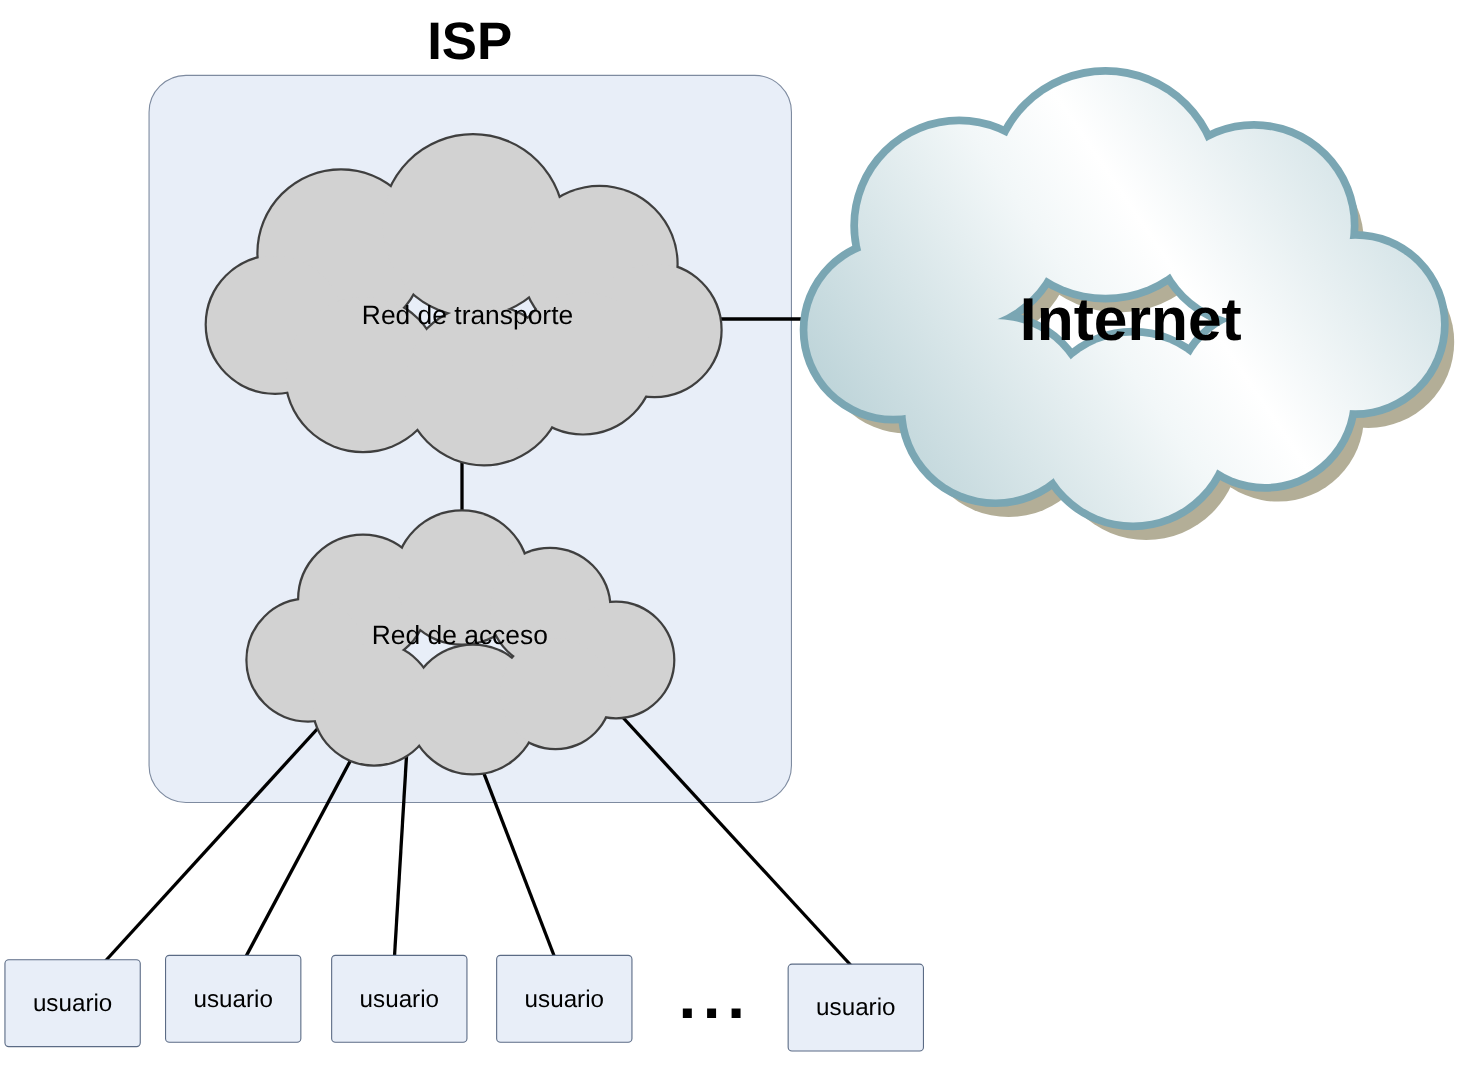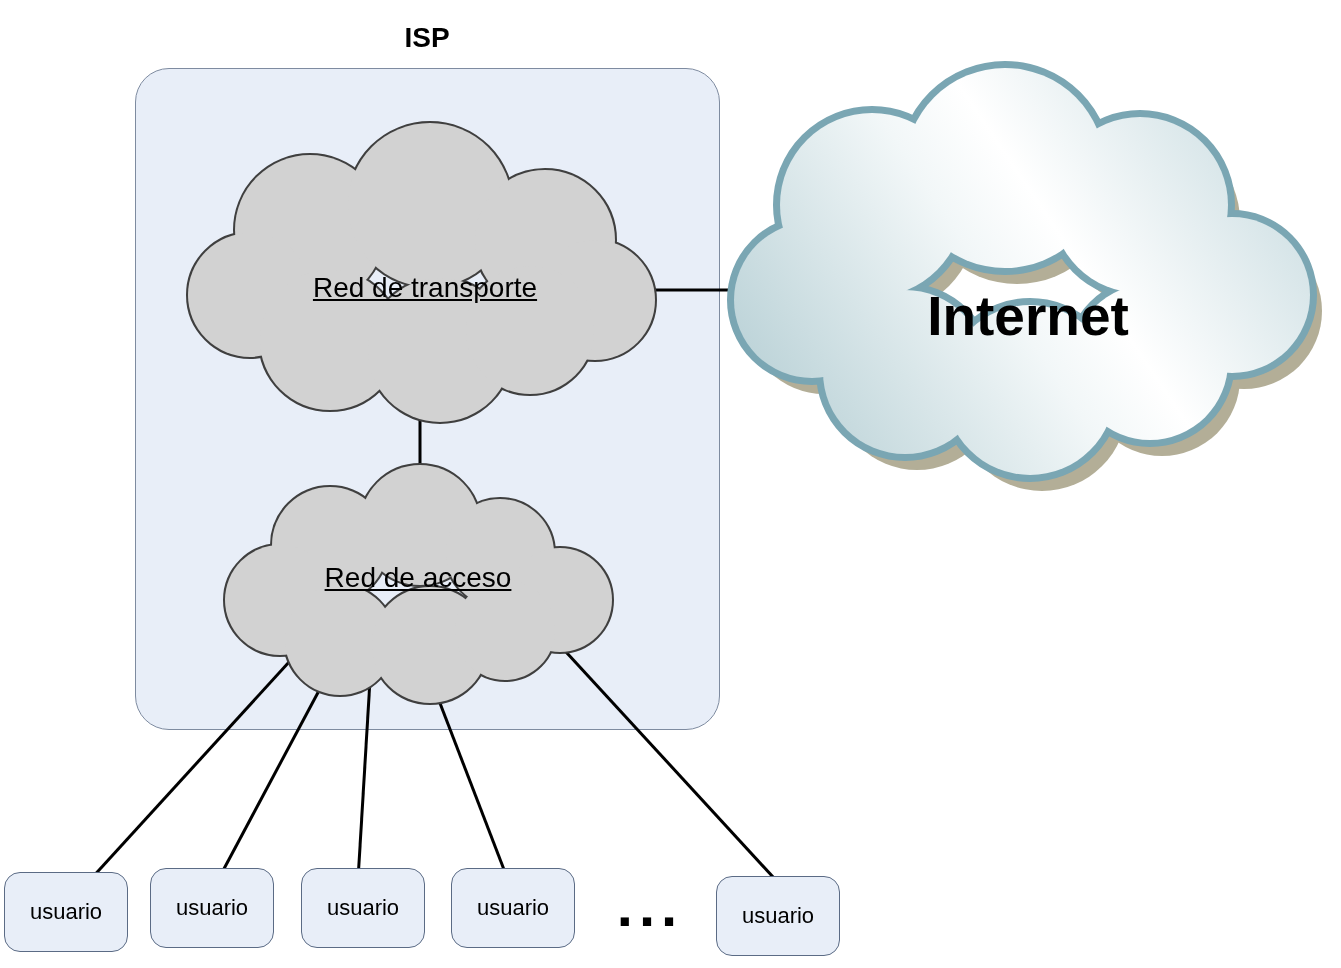--- a/index.html
+++ b/index.html
@@ -34,43 +34,41 @@
   }
   .label {
     position: absolute;
     transform: translate(-50%, -50%);
     white-space: nowrap;
     text-align: center;
   }
   .isp-title {
     left: 427px;
     top: 38px;
-    font-size: 28px;
+    font-size: 48px;
     font-weight: bold;
   }
   .cloud-label {
-    font-size: 28px;
-    text-decoration: underline;
+    font-size: 24px;
   }
   .transport-label { left: 425px; top: 288px; }
   .access-label    { left: 418px; top: 578px; }
   .internet-label  {
     left: 1028px;
     top: 290px;
     font-size: 55px;
     font-weight: bold;
-    margin-top: 26px;
   }
   .user-box {
     position: absolute;
     width: 124px;
     height: 80px;
     background: #e8eef8;
     border: 1.5px solid #5b6b85;
-    border-radius: 16px;
+    border-radius: 4px;
     display: flex;
     align-items: center;
     justify-content: center;
     font-size: 22px;
     box-sizing: border-box;
   }
   .ellipsis {
     left: 650px;
     top: 906px;
     font-size: 58px;

